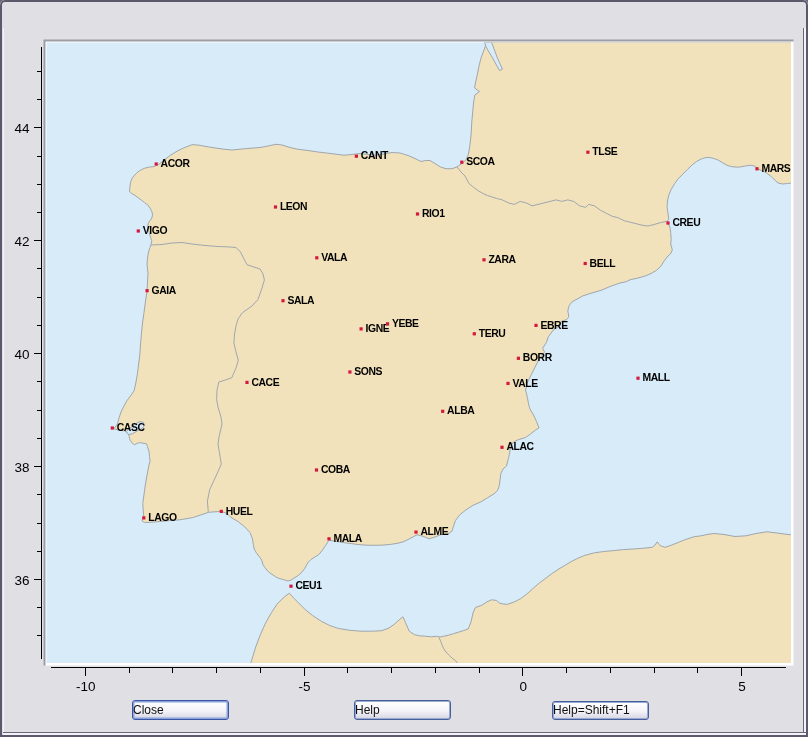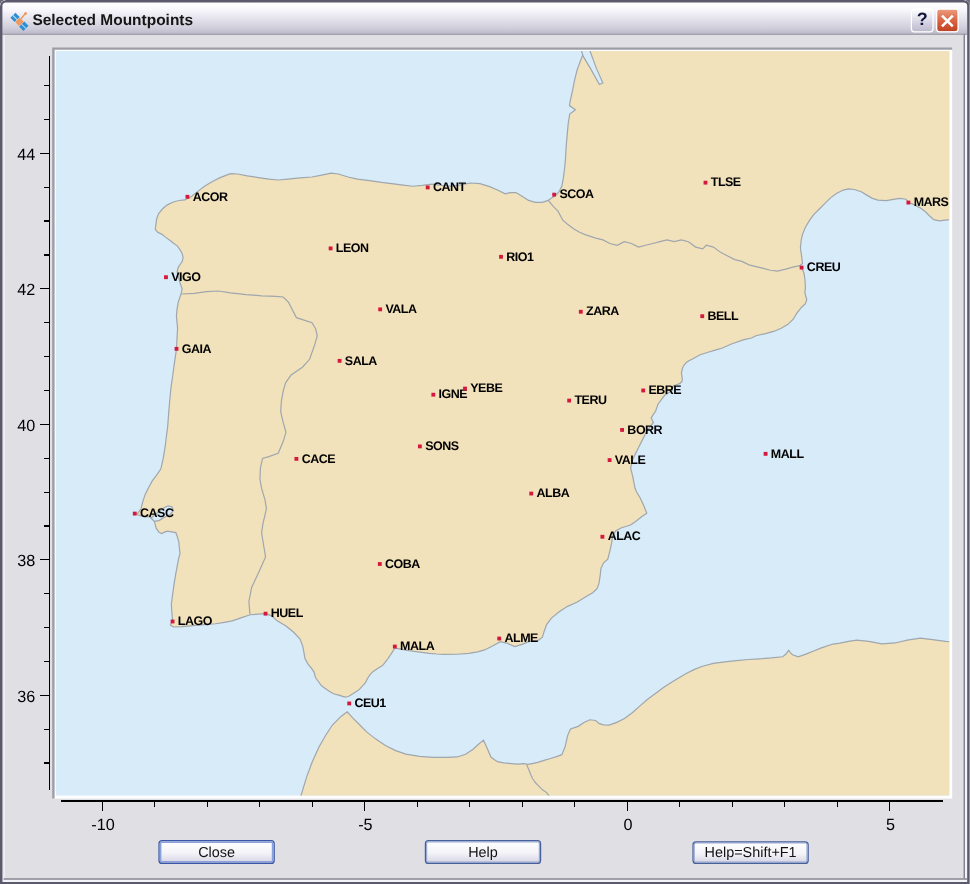--- a/index.html
+++ b/index.html
@@ -19,24 +19,24 @@
 #title .ico { position:absolute; left:6px; top:7px; }
 .tbtn { position:absolute; top:6.5px; width:19px; height:20px; border-radius:3px;
   border:1px solid #fff; font-size:13px; font-weight:bold; text-align:center;
   line-height:18px; }
 #bhelp { left:759px; background:linear-gradient(#fefefe,#d5d3e2 60%,#bdbbcd);
   color:#14143c; font-size:15px; }
 #bclose { left:780px; background:linear-gradient(#eb9a7d 0%,#da6544 50%,#c04224 100%);
   color:#fff; }
 .pbtn { position:absolute; top:700px; width:97px; height:20px; border-radius:3px;
   background:linear-gradient(#ffffff 0%,#f4f3f8 55%,#dddbe8 90%,#d3d1e0 100%);
-  font-size:12px; color:#111; text-align:center; line-height:18px; }
+  font-size:12px; color:#111; text-align:left; line-height:18px; }
 #close { left:132px; border:1px solid #3a55a4; box-shadow:inset 0 0 0 1.5px #8aa2dc; }
 #print { left:354px; border:1px solid #46609c; box-shadow:inset 0 0 0 1px #98a9d2; }
-#help  { left:577px; top:701px; height:19px; border:1px solid #46609c;
+#help  { left:552px; top:701px; height:19px; border:1px solid #46609c;
   box-shadow:inset 0 0 0 1px #98a9d2; line-height:17px; }
 #plot { position:absolute; left:0; top:0; }
 </style></head>
 <body>
 <div id="win">
  <div id="plot"><svg width="808" height="737" viewBox="0 0 808 737" font-family="Liberation Sans, sans-serif">
 <defs>
           <clipPath id="cv">
             <rect x="46.5" y="42.5" width="744.5" height="620.5"></rect>
           </clipPath>
@@ -168,35 +168,15 @@
 <text x="333.4" y="541.9">MALA</text>
 <rect x="414.4" y="530.5" width="3.2" height="3.2" fill="#d5183d"></rect>
 <text x="420.4" y="535.2">ALME</text>
 <rect x="289.4" y="584.6" width="3.2" height="3.2" fill="#d5183d"></rect>
 <text x="295.4" y="589.3">CEU1</text>
 </g>
 </svg></div>
  <div id="frameL"></div>
     <div id="frameR"></div>
     <div id="frameB"></div>
- <div id="title">
-   <span class="ico"><svg width="20" height="20" viewBox="0 0 20 20">
-<g transform="rotate(45 10 11)">
-<rect x="2.6" y="8.0" width="5.0" height="6.0" fill="#2f8fd2"></rect>
-<rect x="2.6" y="10.7" width="5.0" height="0.8" fill="#c8e4f4"></rect>
-<rect x="7.9" y="8.3" width="4.8" height="5.4" rx="0.8" fill="#f0995d"></rect>
-<rect x="13.0" y="8.0" width="5.0" height="6.0" fill="#2f8fd2"></rect>
-<rect x="13.0" y="10.7" width="5.0" height="0.8" fill="#c8e4f4"></rect>
-</g>
-<line x1="11.6" y1="8.6" x2="15.2" y2="4.2" stroke="#ee9355" stroke-width="1.1"></line>
-          <rect x="14.4" y="3.2" width="2" height="2" fill="#f0995d" transform="rotate(45 15.4 4.2)"></rect>
-</svg></span>
-   <span class="txt">Selected Mountpoints</span>
-   <div class="tbtn" id="bhelp">?</div>
-   <div class="tbtn" id="bclose">
-     <svg width="17" height="17" viewBox="0 0 17 17" style="margin-top:1px">
-     <path d="M4 4 L13 13 M13 4 L4 13" stroke="#fff" stroke-width="2.2"></path>
-        </svg>
-   </div>
- </div>
  <div class="pbtn" id="close">Close</div>
  <div class="pbtn" id="print">Help</div>
  <div class="pbtn" id="help">Help=Shift+F1</div>
 </div>
 </body></html>

